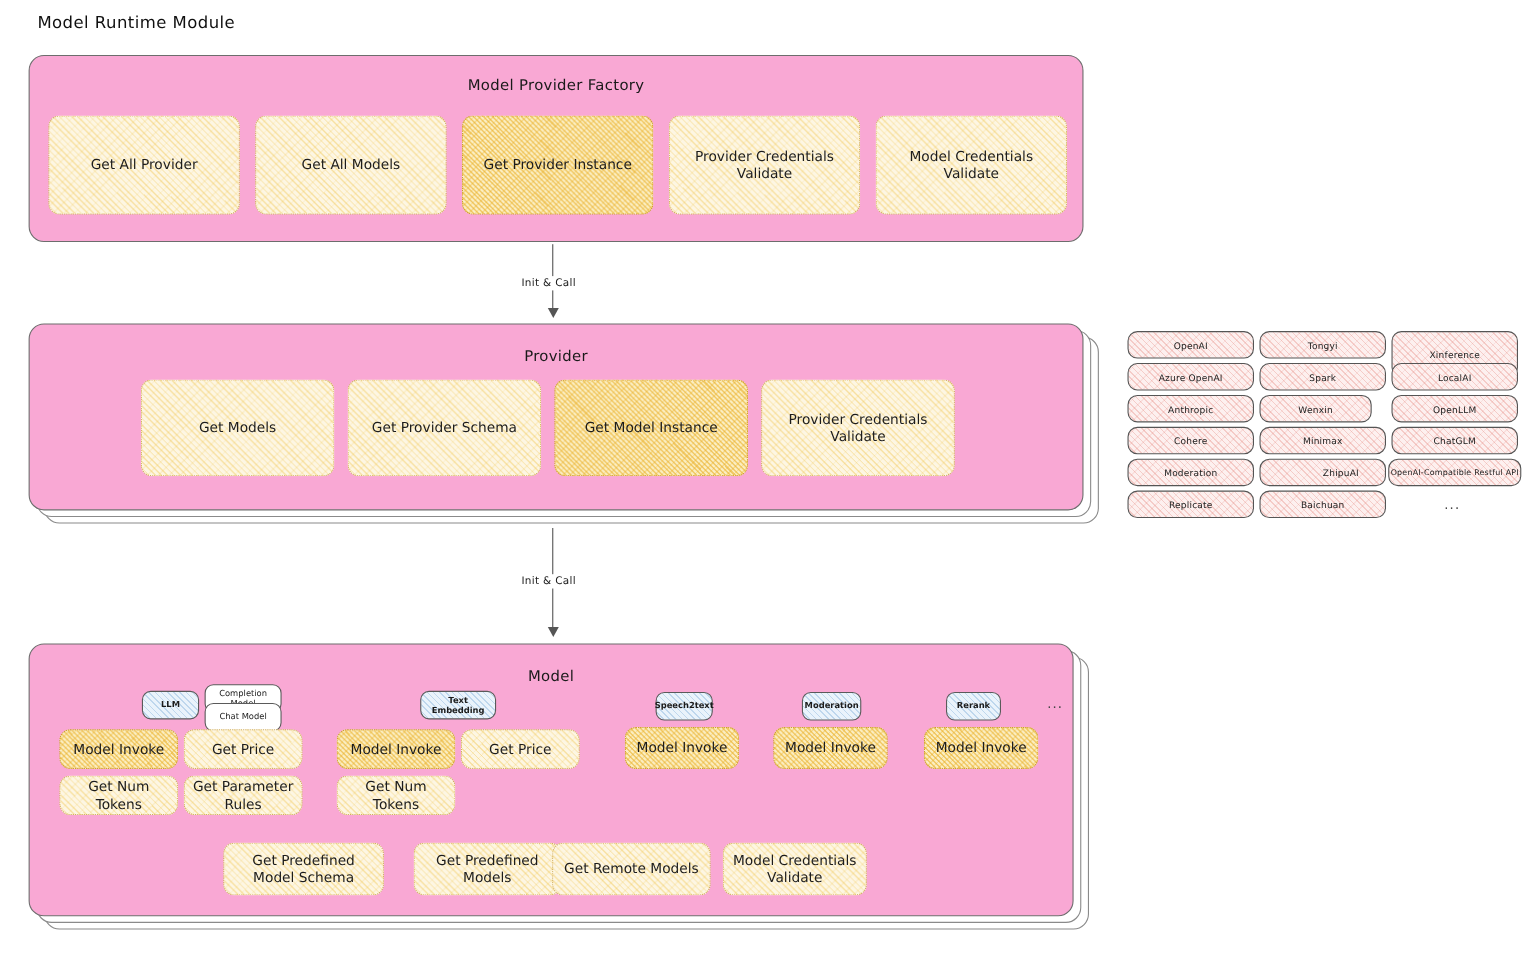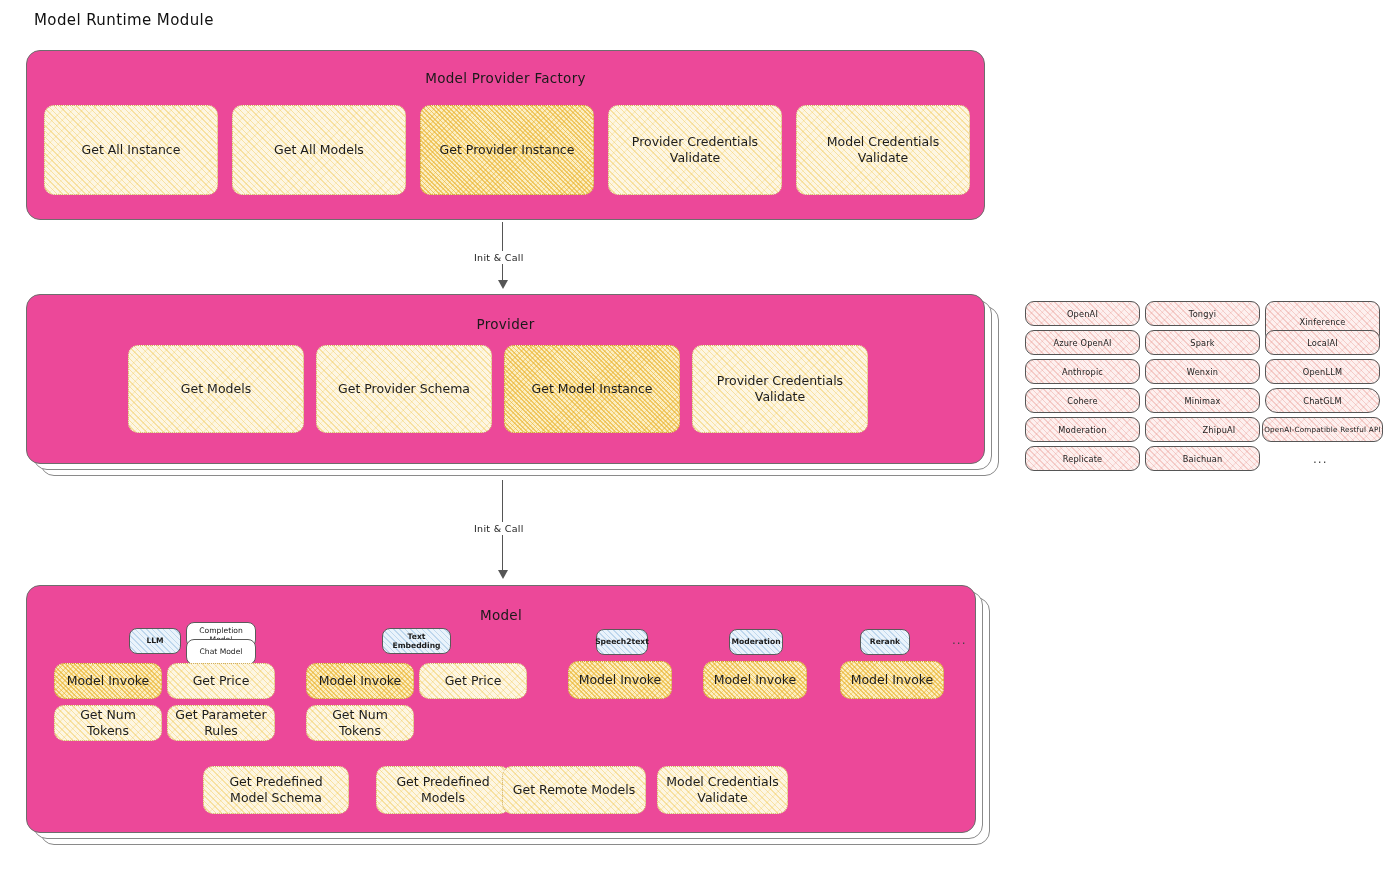--- a/index.html
+++ b/index.html
@@ -37,21 +37,21 @@
     background-image:
       repeating-linear-gradient(45deg, rgba(90,150,205,.30) 0px, rgba(90,150,205,.30) 1px, transparent 1px, transparent 4px);
     font-weight: bold;
   }
 
   
   .group {
     position: absolute;
     border: 1.3px solid #6d6d6d;
     border-radius: 14px;
-    background: #ec4899;
+    background: #f9a8d4;
     z-index: 3;
   }
   .group-stack {
     position: absolute;
     border: 1.3px solid #8a8a8a;
     border-radius: 14px;
     background: #ffffff;
   }
   .group-title {
     position: absolute;
@@ -156,21 +156,21 @@
 <body>
 
 <div class="canvas">
 
   <div class="page-title">Model Runtime Module</div>
 
   <div class="group" style="left:26px; top:50px; width:959px; height:170px;">
     <div class="group-title" style="top:19px;">Model Provider Factory</div>
   </div>
   <div class="box hatch-yellow" style="left:44px; top:105px; width:174px; height:90px; z-index:4;">
-    <span>Get All Instance</span>
+    <span>Get All Provider</span>
   </div>
   <div class="box hatch-yellow" style="left:232px; top:105px; width:174px; height:90px; z-index:4;">
     <span>Get All Models</span>
   </div>
   <div class="box hatch-yellow-strong strong" style="left:420px; top:105px; width:174px; height:90px; z-index:4;">
     <span>Get Provider Instance</span>
   </div>
   <div class="box hatch-yellow" style="left:608px; top:105px; width:174px; height:90px; z-index:4;">
     <span>Provider Credentials Validate</span>
   </div>
@@ -218,21 +218,21 @@
   <div class="pbox hatch-pink" style="left:1025px; top:446px; width:115px; height:25px;">
     <span>Replicate</span>
     </div>
 
   <div class="pbox hatch-pink" style="left:1145px; top:301px; width:115px; height:25px;">
     <span>Tongyi</span>
     </div>
   <div class="pbox hatch-pink" style="left:1145px; top:330px; width:115px; height:25px;">
     <span>Spark</span>
     </div>
-  <div class="pbox hatch-pink" style="left:1145px; top:359px; width:115px; height:25px;">
+  <div class="pbox hatch-pink" style="left:1145px; top:359px; width:102px; height:25px;">
     <span>Wenxin</span>
     </div>
   <div class="pbox hatch-pink" style="left:1145px; top:388px; width:115px; height:25px;">
     <span>Minimax</span>
     </div>
   <div class="pbox hatch-pink" style="left:1145px; top:417px; width:115px; height:25px;padding-left:36px;">
     <span>ZhipuAI</span>
     </div>
   <div class="pbox hatch-pink" style="left:1145px; top:446px; width:115px; height:25px;">
     <span>Baichuan</span>
@@ -240,21 +240,21 @@
 
   <div class="pbox hatch-pink" style="left:1265px; top:301px; width:115px; height:42px;">
     <span>Xinference</span>
     </div>
   <div class="pbox hatch-pink" style="left:1265px; top:330px; width:115px; height:25px;">
     <span>LocalAI</span>
     </div>
   <div class="pbox hatch-pink" style="left:1265px; top:359px; width:115px; height:25px;">
     <span>OpenLLM</span>
     </div>
-  <div class="pbox hatch-pink" style="left:1265px; top:388px; width:115px; height:25px;border-radius:12px;">
+  <div class="pbox hatch-pink" style="left:1265px; top:388px; width:115px; height:25px;">
     <span>ChatGLM</span>
     </div>
   <div class="pbox hatch-pink" style="left:1262px; top:417px; width:121px; height:25px; font-size:7.2px;">
     <span>OpenAI-Compatible Restful API</span>
     </div>
   <div class="ellipsis" style="left:1313px; top:452px;">...</div>
 
   <div class="arrow-line" style="left:502px; top:480px; height:95px;"></div>
   <div class="arrow-head" style="left:498px; top:570px;"></div>
   <div class="arrow-label" style="left:470px; top:522px;">Init &amp; Call</div>

